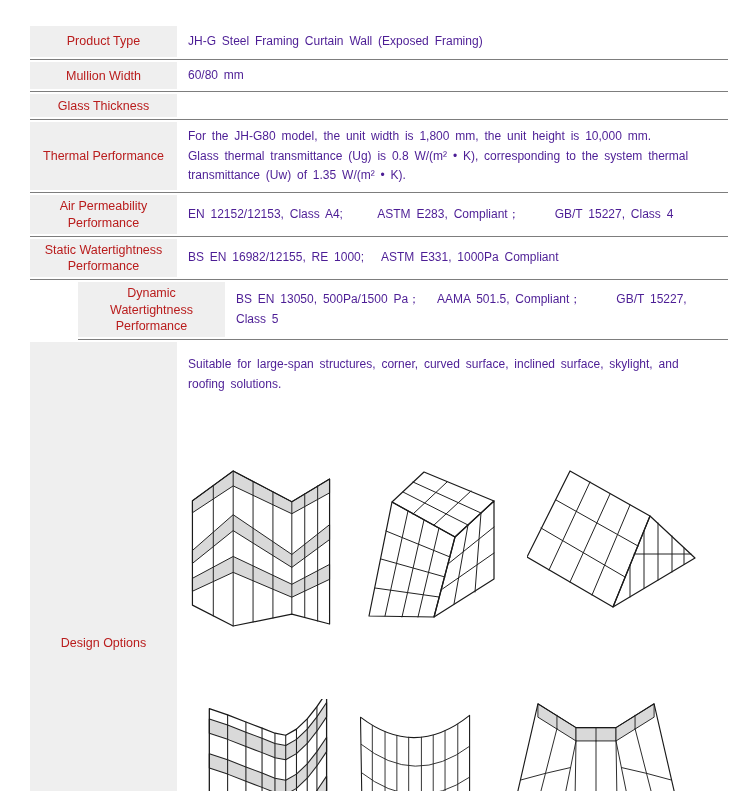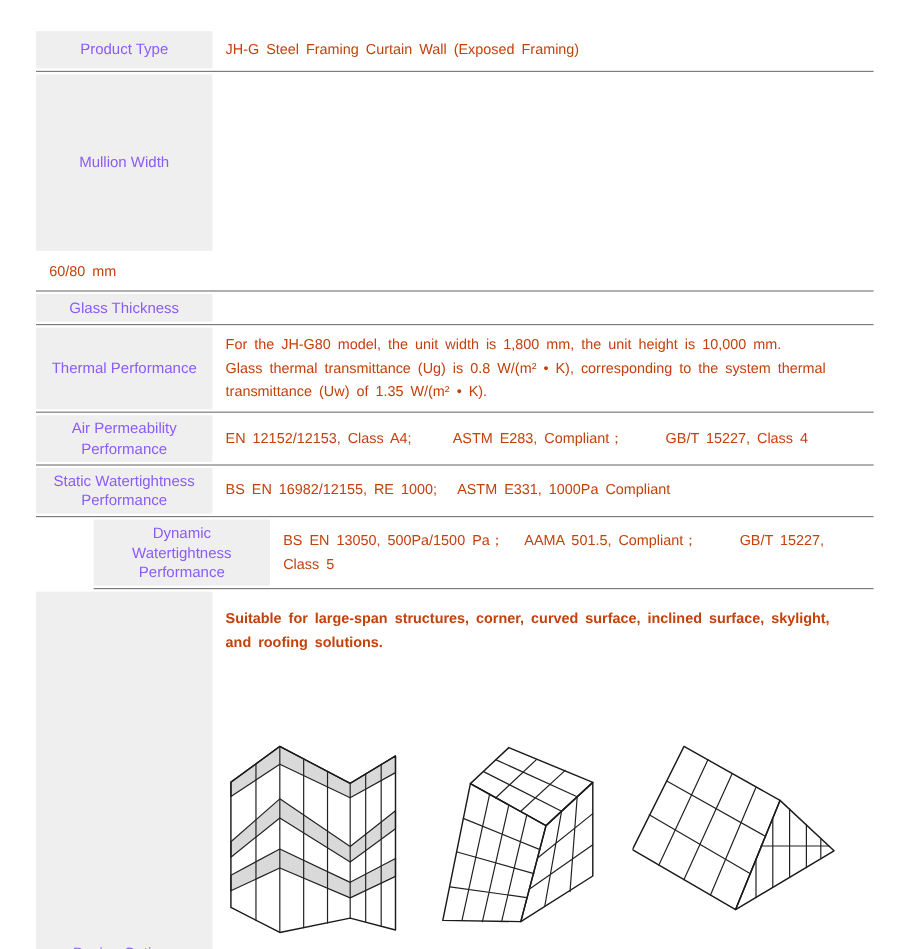--- a/index.html
+++ b/index.html
@@ -11,53 +11,53 @@
   }
   .spec-table {
     position: absolute;
     left: 30px; top: 24px;
     width: 698px;
     border-bottom: 2px solid #8f8f8f;
   }
   .row { display: flex; border-bottom: 1px solid #7d7d7d; }
   .row:last-child { border-bottom: none; }
   .r1 { min-height: 36px; }
-  .r2 { min-height: 29px; flex-direction: column; }
+  .r2 { min-height: 29px; }
   .r3 { min-height: 28px; }
   .r4 { min-height: 73px; }
   .r5 { min-height: 38px; }
   .r6 { min-height: 39px; }
   .r7 { min-height: 58px; margin-left: 48px; }
   .r8 { min-height: 437px; }
   .label-cell {
     width: 147px; flex: 0 0 147px;
     background: #efefef;
     margin: 2px 0;
     display: flex; align-items: center; justify-content: center;
     text-align: center;
     font-size: 12.5px; line-height: 1.3;
-    color: #8b5cf6;
+    color: #b91c1c;
     padding: 3px 8px;
     white-space: pre-line;
   }
   .value-cell {
     flex: 1;
     padding: 6px 16px 6px 11px;
     display: flex; align-items: center;
     font-size: 12px; line-height: 1.62;
-    color: #c2410c;
+    color: #4c1d95;
     word-spacing: 2.5px;
     white-space: pre-wrap;
   }
   .design-cell {
     flex-direction: column;
     align-items: stretch;
     padding-top: 15px;
   }
-  .design-text { white-space: pre-wrap; font-weight: bold; }
+  .design-text { white-space: pre-wrap; }
   .diagrams { margin-top: 17px; width: 100%; }
   .diag-row { display: flex; justify-content: space-between; align-items: flex-start; }
   .diag-row-2 { margin-top: 10px; padding-left: 14px; padding-right: 16px; }
   svg { display: block; }
   .ln { fill: none; stroke: #222222; stroke-width: 1; stroke-linejoin: round; stroke-linecap: round; }
   .ol { fill: none; stroke: #1a1a1a; stroke-width: 1.2; stroke-linejoin: round; }
   .band { fill: #d9d9d9; stroke: #222222; stroke-width: 1; stroke-linejoin: round; }
 </style>
 </head>
 <body>

